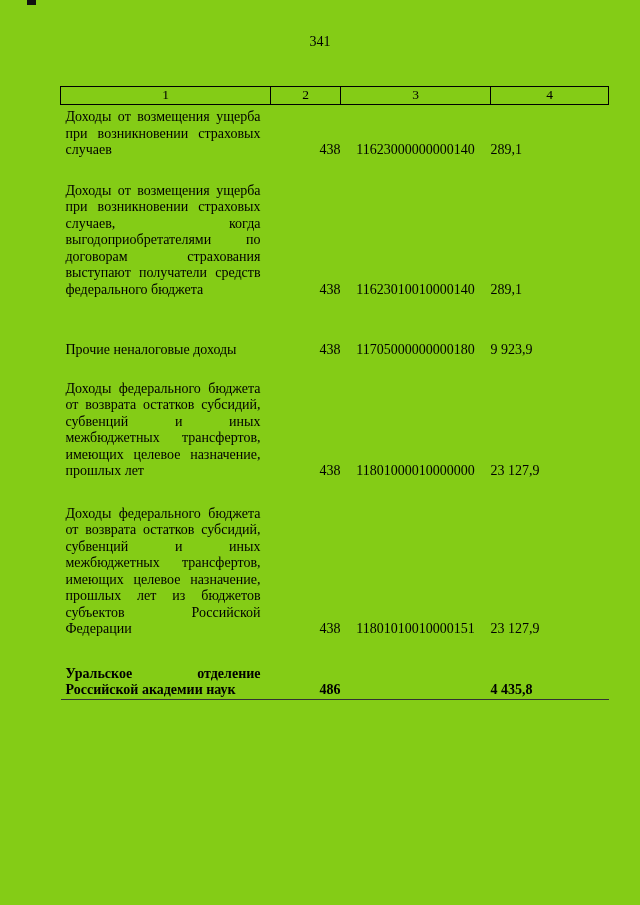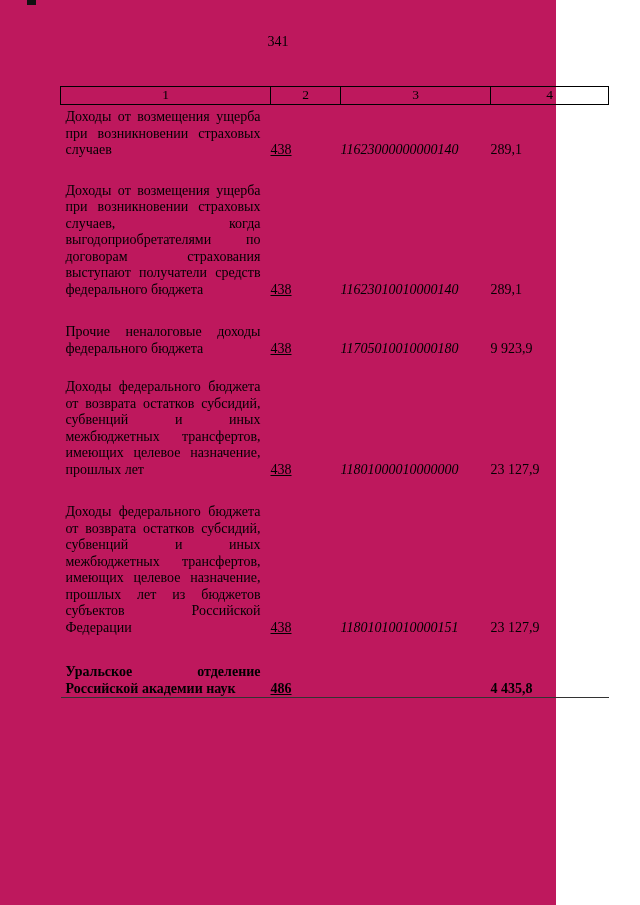--- a/index.html
+++ b/index.html
@@ -7,23 +7,23 @@
   body {
     width: 640px;
     height: 905px;
     font-family: "Liberation Serif", serif;
     color: #000;
     position: relative;
     overflow: hidden;
   }
   .page {
     position: relative;
-    width: 556px;
+    width: 640px;
     height: 905px;
-    background: #be185d;
+    background: #84cc16;
   }
   .scan-artifact {
     position: absolute;
     left: 27px;
     top: 0;
     width: 9px;
     height: 5px;
     background: #111;
   }
   .page-number {
@@ -56,22 +56,22 @@
   tbody td {
     vertical-align: bottom;
     line-height: 16.5px;
     padding: 0;
   }
   tbody td.c1 {
     text-align: justify;
     padding-left: 5px;
     padding-right: 10px;
   }
-  tbody td.c2 { text-align: left; text-decoration: underline; }
-  tbody td.c3 { text-align: left; font-style: italic; }
+  tbody td.c2 { text-align: right; }
+  tbody td.c3 { text-align: center; }
   tbody td.c4 { text-align: left; padding-right: 13px; }
   tr.r1 td { padding-top: 4px; }
   tr.r2 td { padding-top: 24px; }
   tr.r3 td { padding-top: 44px; }
   tr.r4 td { padding-top: 26px; }
   tr.r5 td { padding-top: 22px; }
   tr.r6 td { padding-top: 26px; }
   tr.r7 td { padding-top: 28px; }
   tr.r8 td { padding-top: 36px; padding-bottom: 36px; }
   tr.bold td { font-weight: bold; }
@@ -106,24 +106,24 @@
         <td class="c2">438</td>
         <td class="c3">11623000000000140</td>
         <td class="c4">289,1</td>
       </tr>
       <tr class="r2">
         <td class="c1">Доходы от возмещения ущерба при возникновении страховых случаев, когда выгодоприобретателями по договорам страхования выступают получатели средств федерального бюджета</td>
         <td class="c2">438</td>
         <td class="c3">11623010010000140</td>
         <td class="c4">289,1</td>
       </tr>
-      <tr class="r4">
-        <td class="c1">Прочие неналоговые доходы федерального бюджета</td>
+      <tr class="r3">
+        <td class="c1">Прочие неналоговые доходы</td>
         <td class="c2">438</td>
-        <td class="c3">11705010010000180</td>
+        <td class="c3">11705000000000180</td>
         <td class="c4">9 923,9</td>
       </tr>
       <tr class="r5">
         <td class="c1">Доходы федерального бюджета от возврата остатков субсидий, субвенций и иных межбюджетных трансфертов, имеющих целевое назначение, прошлых лет</td>
         <td class="c2">438</td>
         <td class="c3">11801000010000000</td>
         <td class="c4">23 127,9</td>
       </tr>
       <tr class="r6">
         <td class="c1">Доходы федерального бюджета от возврата остатков субсидий, субвенций и иных межбюджетных трансфертов, имеющих целевое назначение, прошлых лет из бюджетов субъектов Российской Федерации</td>

